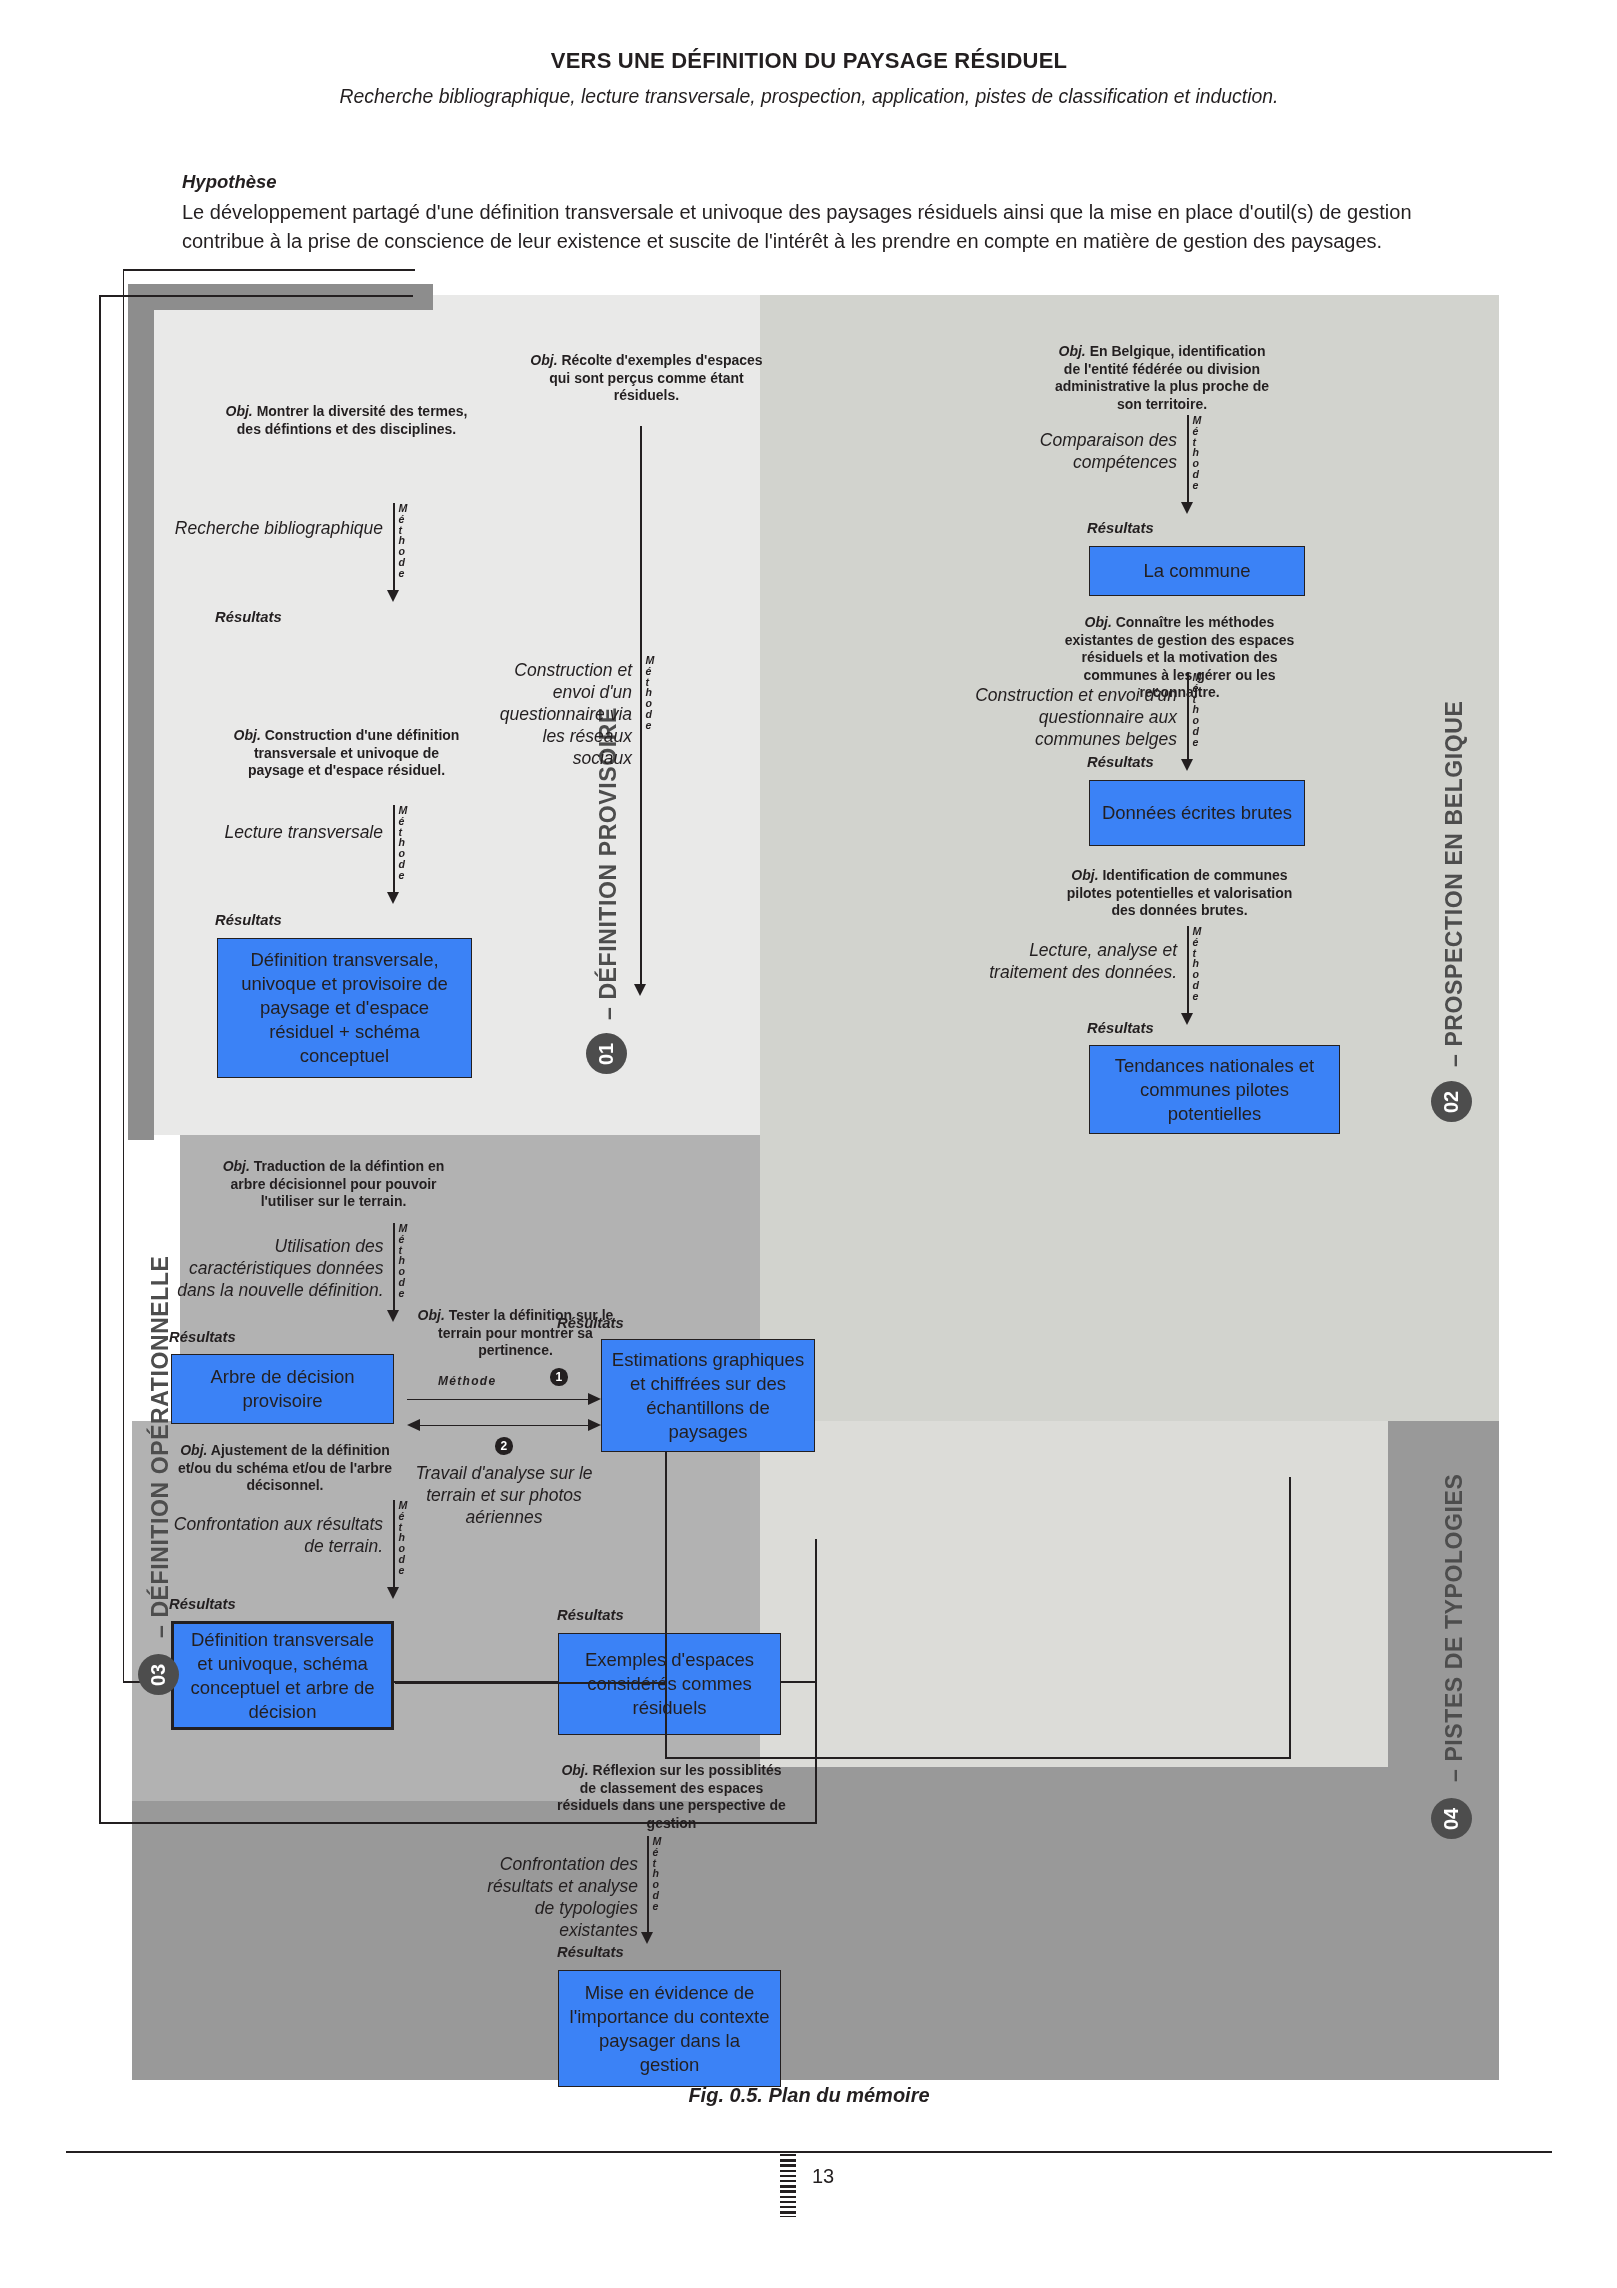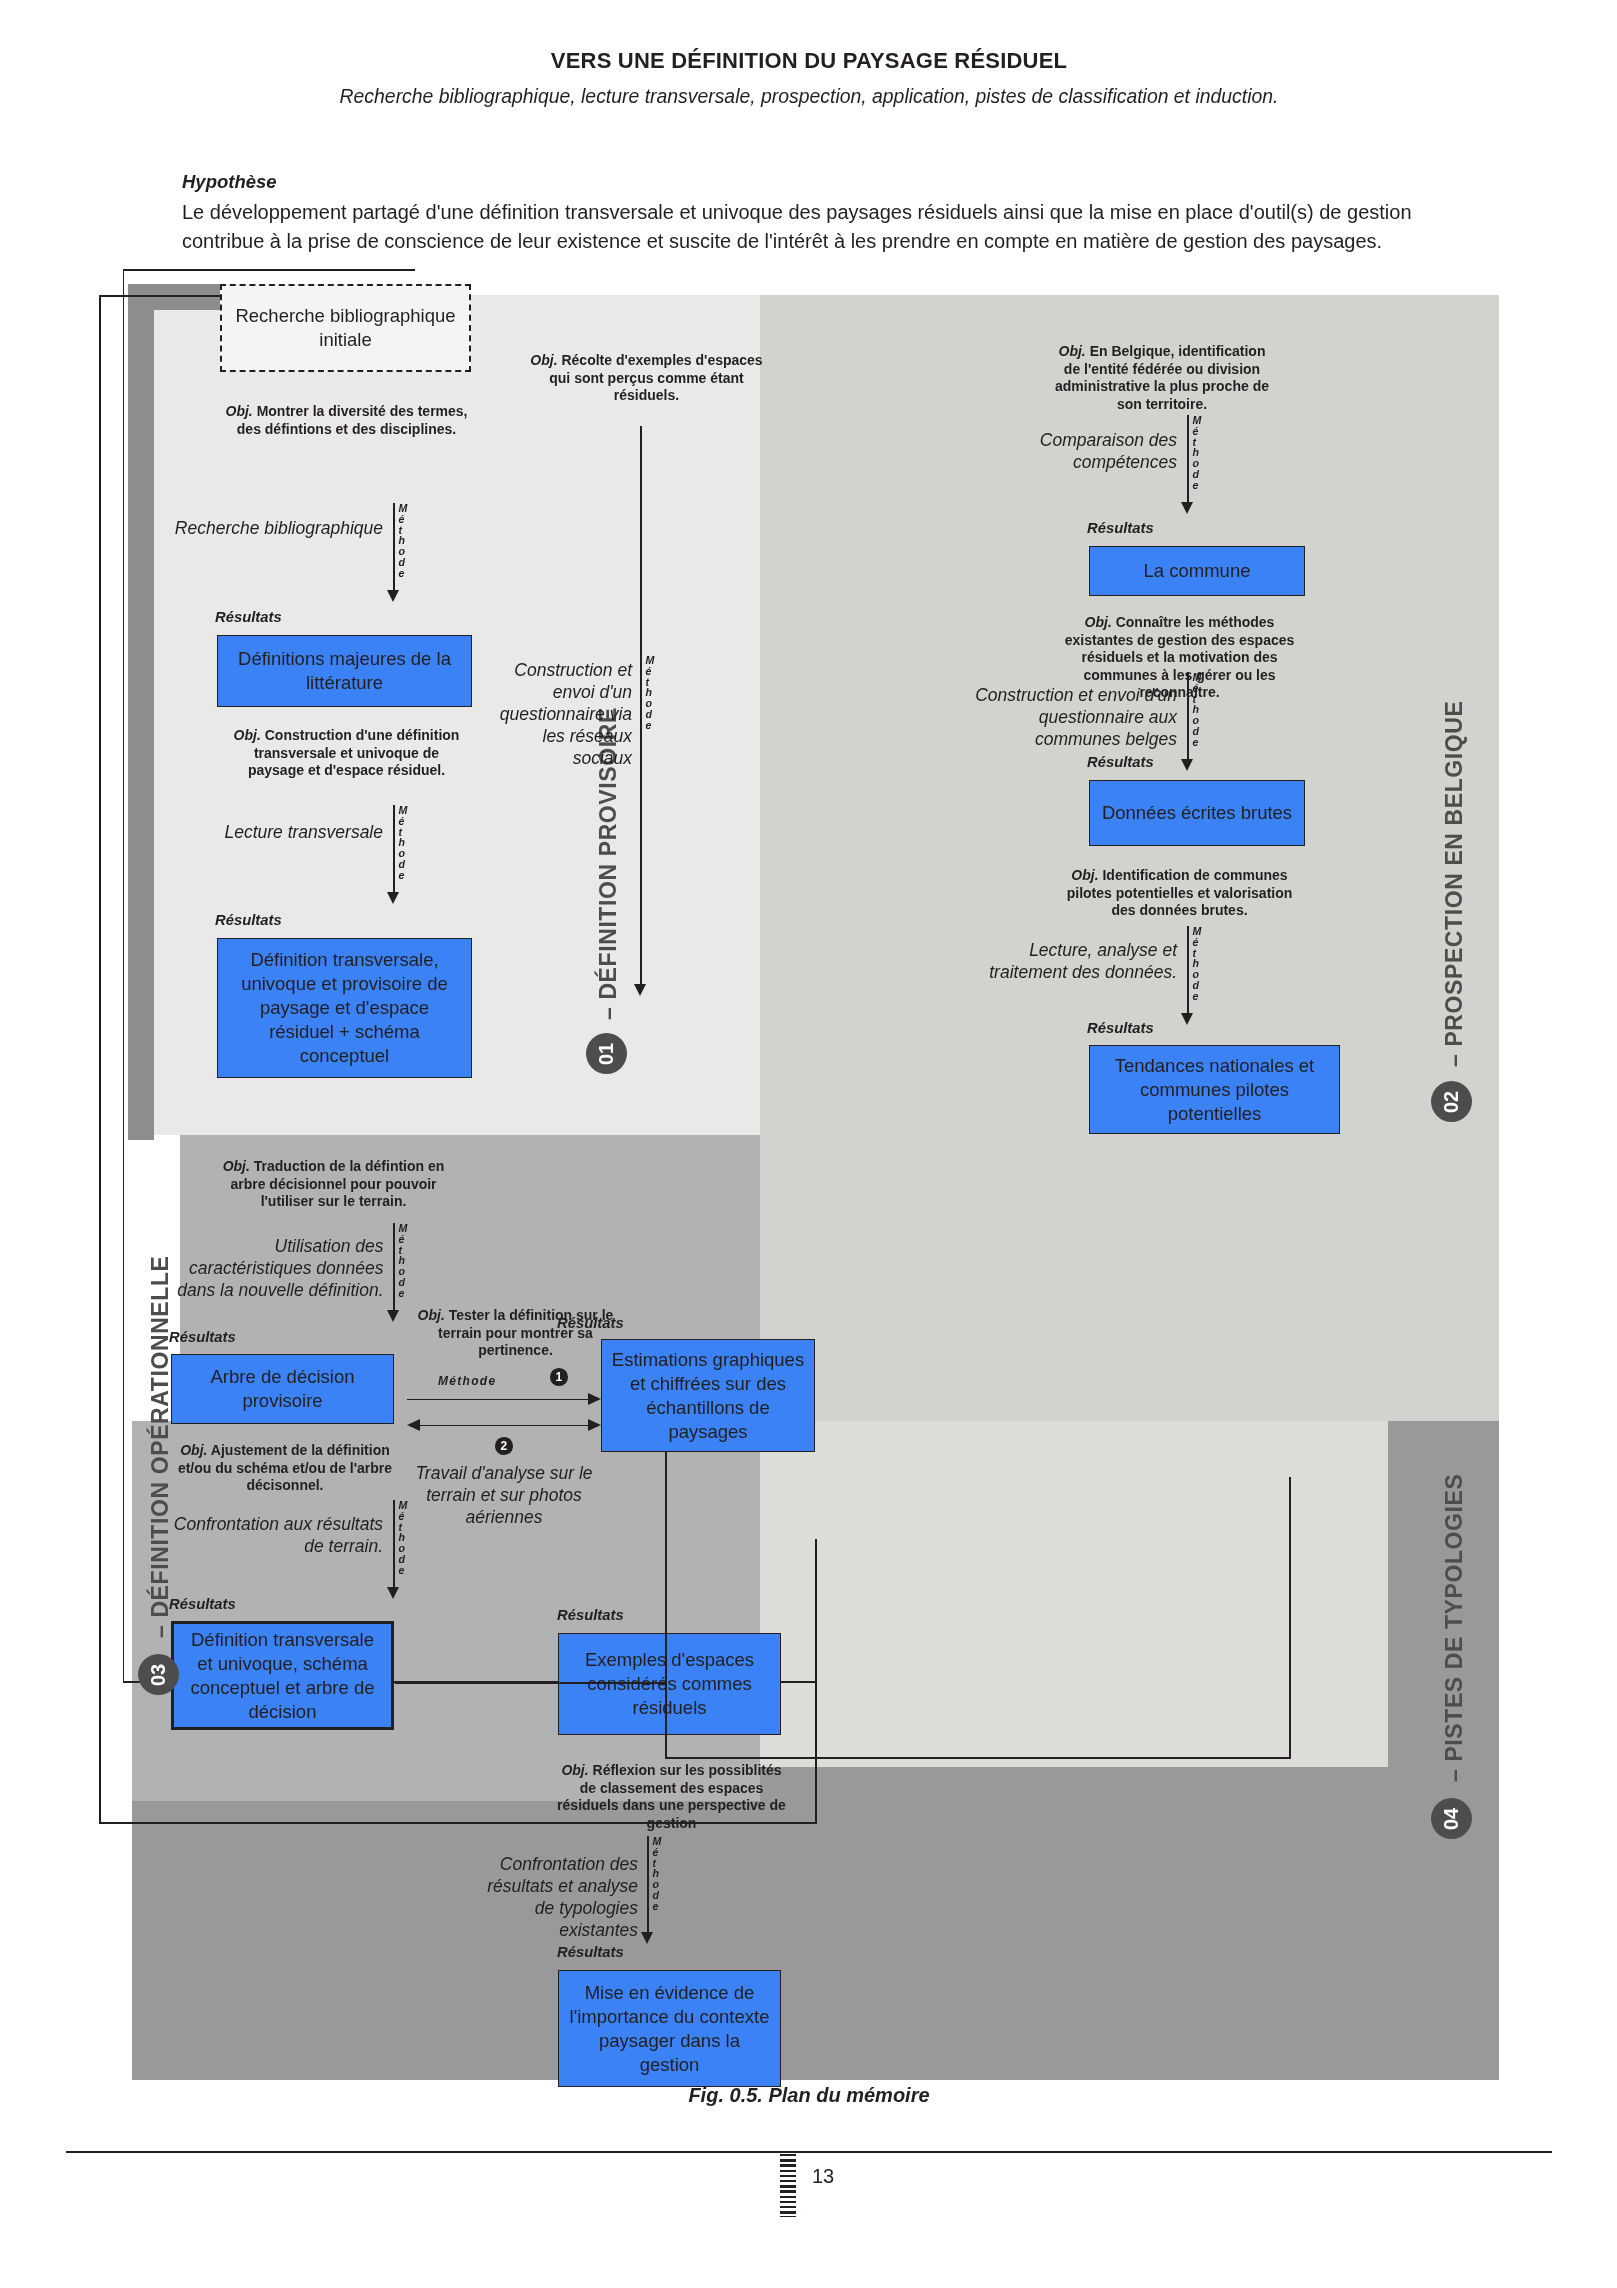--- a/index.html
+++ b/index.html
@@ -154,42 +154,36 @@
 
     <div class="ln lnv" style="left:-33px;top:0px;height:1528px;"></div>
     <div class="ln lnh" style="left:-33px;top:0px;width:314px;"></div>
     <div class="ln lnh" style="left:-33px;top:1527px;width:718px;"></div>
     <div class="ln lnv" style="left:683px;top:1244px;height:284px;"></div>
 
     <div class="ln lnv" style="left:-9.2px;top:-26px;height:1414px;"></div>
     <div class="ln lnh" style="left:-9.2px;top:-26px;width:292px;"></div>
     <div class="ln lnh" style="left:-9.2px;top:1386px;width:694px;"></div>
 
-    <div class="rbox dashed" style="left:88px;top:-11px;width:251px;height:88px;">
-      <span>Recherche bibliographique initiale</span>
-    </div>
 
     <div class="obj" style="left:92px;top:108px;width:245px;">
       <i>Obj.</i>
       <span>Montrer la diversité des termes, des défintions et des disciplines.</span>
     </div>
 
     <div class="meth" style="left:37px;top:222px;width:214px;">
       <span>Recherche bibliographique</span>
     </div>
     <div class="marrow" style="left:261px;top:208px;height:100px;">
       <div class="stem" style="height:88px;"></div>
       <div class="head" style="top:87px;"></div>
       <div class="letters">M<br>é<br>t<br>h<br>o<br>d<br>e</div>
     </div>
 
     <div class="res" style="left:83px;top:314px;"><span>Résultats</span></div>
-    <div class="rbox" style="left:85px;top:340px;width:255px;height:72px;">
-      <span>Définitions majeures de la littérature</span>
-    </div>
 
     <div class="obj" style="left:92px;top:432px;width:245px;">
       <i>Obj.</i>
       <span>Construction d'une définition transversale et univoque de paysage et d'espace résiduel.</span>
     </div>
 
     <div class="meth" style="left:37px;top:526px;width:214px;">
       <span>Lecture transversale</span>
     </div>
     <div class="marrow" style="left:261px;top:510px;height:100px;">

